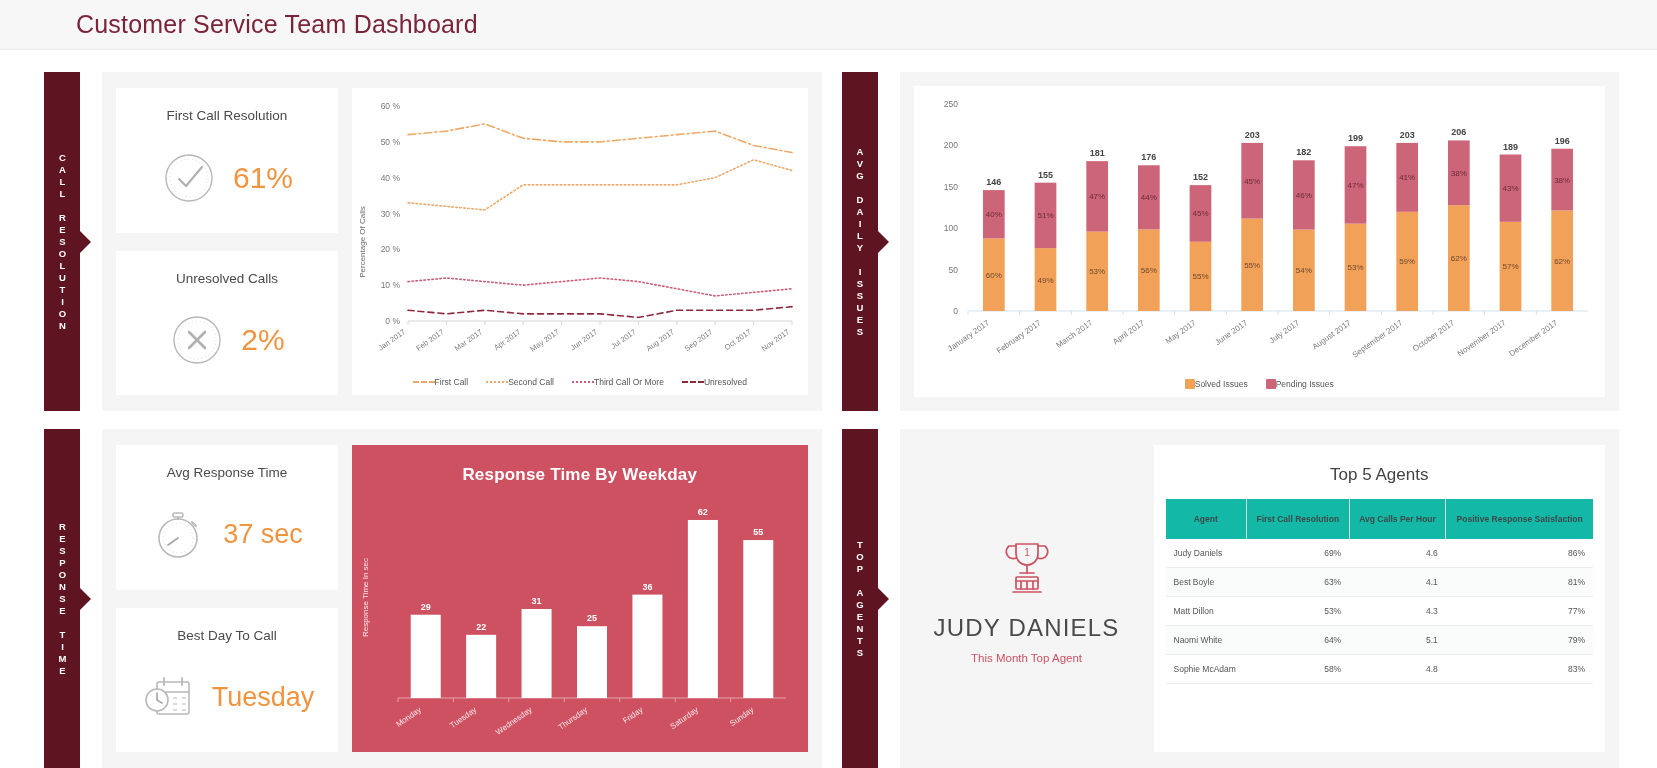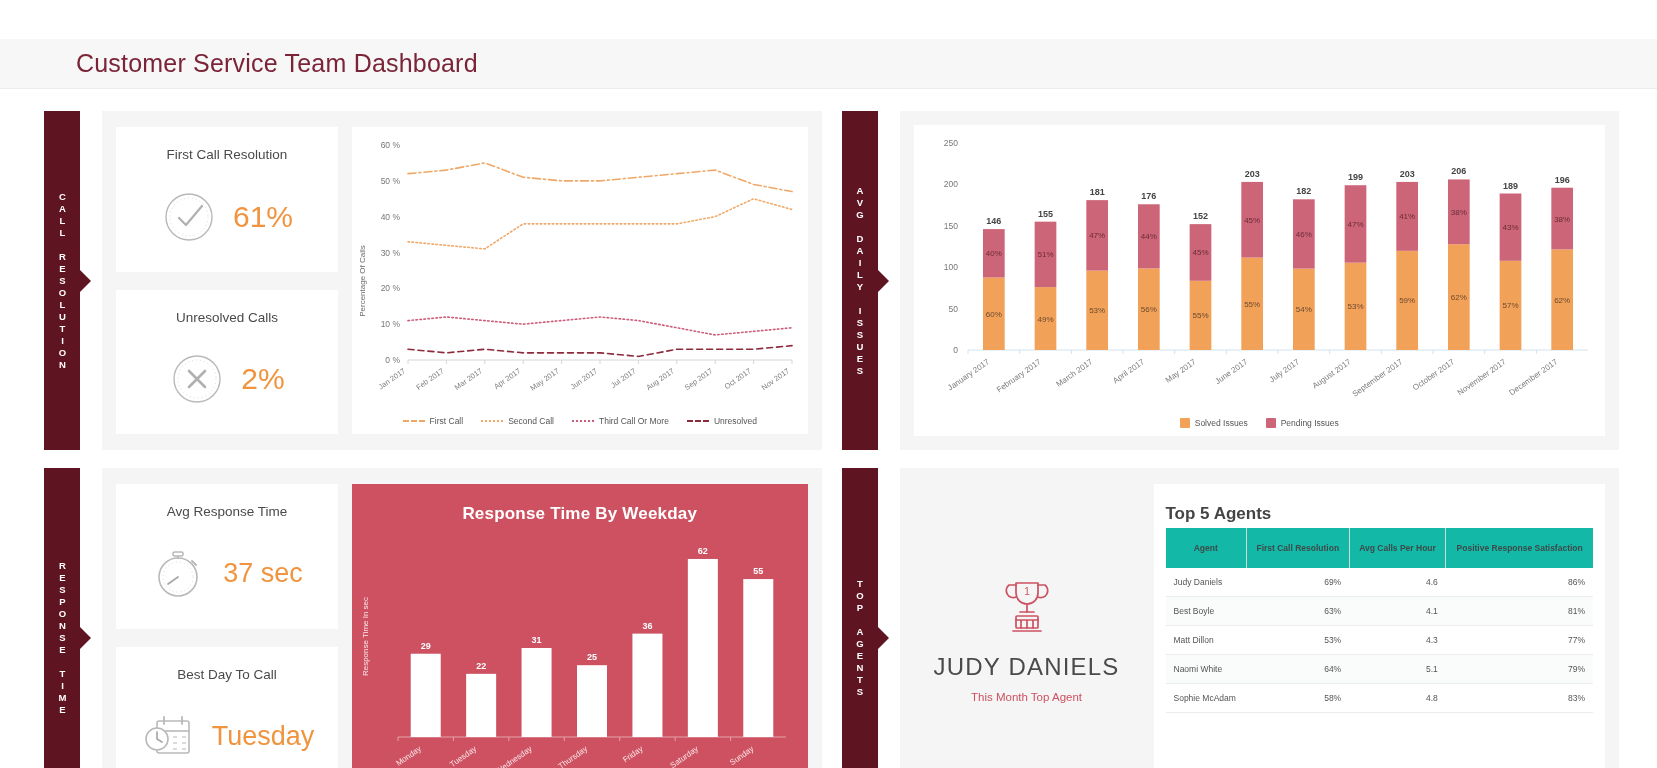--- a/index.html
+++ b/index.html
@@ -8,21 +8,21 @@
     font-family: "Liberation Sans", sans-serif;
     background: #ffffff;
     overflow: hidden;
   }
   .page { position: relative; width: 1657px; height: 768px; }
 
   
   .header {
     height: 50px; background: #f7f7f7;
     border-bottom: 1px solid #ececec;
-    display: flex; align-items: center; margin-top: 39px;
+    display: flex; align-items: center;
   }
   .header h1 {
     margin-left: 76px;
     font-size: 25px; font-weight: 400; letter-spacing: .2px;
     color: #7b2438;
   }
 
   
   .grid {
     position: absolute; top: 50px; left: 0;
@@ -89,21 +89,21 @@
     position: absolute; left: 6px; top: 50%;
     transform: translateY(-50%) rotate(180deg);
     writing-mode: vertical-rl;
     font-size: 8px; color: #6b6b6b; white-space: nowrap;
   }
   .legend {
     position: absolute; bottom: 8px; left: 0; width: 100%;
     display: flex; justify-content: center; gap: 18px;
     font-size: 8.5px; color: #555;
   }
-  .legend-item { display: flex; align-items: center; gap: 5px; }
+  .legend-item { display: flex; align-items: center; }
   .lswatch { width: 22px; height: 0; border-top-width: 2px; }
   .bswatch { width: 10px; height: 10px; border-radius: 1px; }
 
   
   .barchart { position: absolute; inset: 0; }
 
   
   .redcard { flex: 1; background: #cd5161; position: relative; }
   .redcard h2 {
     text-align: center; color: #fff; font-size: 17px;
@@ -116,21 +116,21 @@
     display: flex; flex-direction: column;
     align-items: center; justify-content: center; gap: 4px;
   }
   .trophy { width: 66px; height: 66px; }
   .trophy svg { width: 100%; height: 100%; }
   .agent-name { font-size: 24px; color: #4a4a4a; letter-spacing: 1.2px; margin-top: 10px; }
   .agent-sub { font-size: 11.5px; color: #cd5161; margin-top: 6px; }
 
   
   .tablecard { flex: 1; background: #fff; padding: 14px 12px; }
-  .tbl-title { font-size: 17px; color: #444; margin: 6px 0 4px; font-weight: 700; }
+  .tbl-title { text-align: center; font-size: 17px; color: #444; margin: 6px 0 14px; font-weight: 400; }
   table { width: 100%; border-collapse: collapse; }
   thead th {
     background: #14b8a6; color: #3d4a4a;
     font-size: 8.5px; font-weight: 700;
     padding: 10px 8px; height: 40px;
     border-right: 1px solid #d2d9d9;
     vertical-align: middle;
   }
   thead th:last-child { border-right: none; }
   tbody td {

